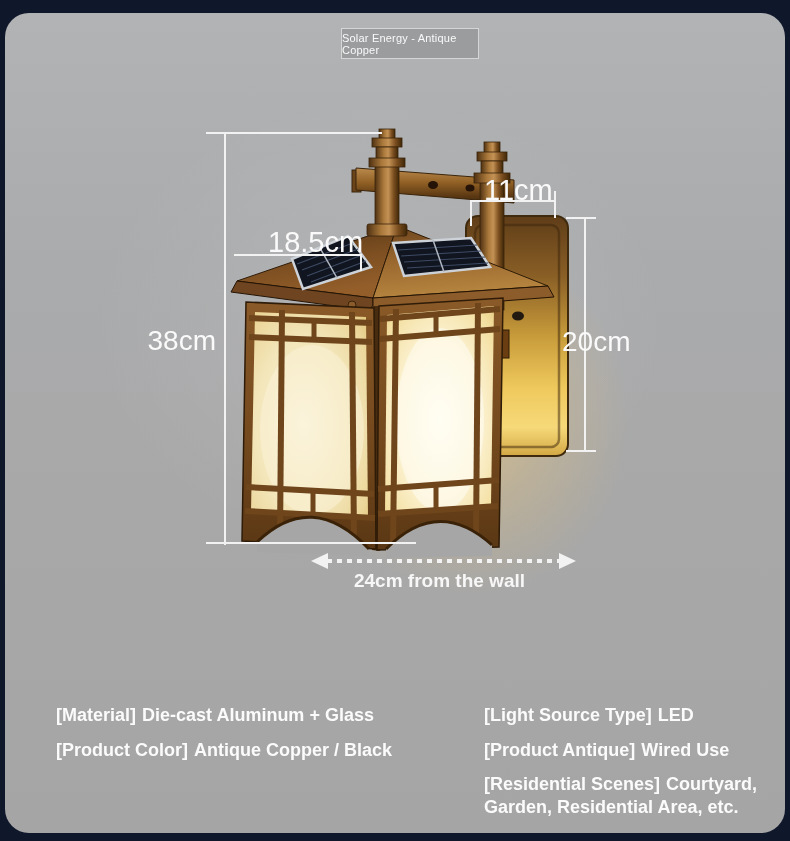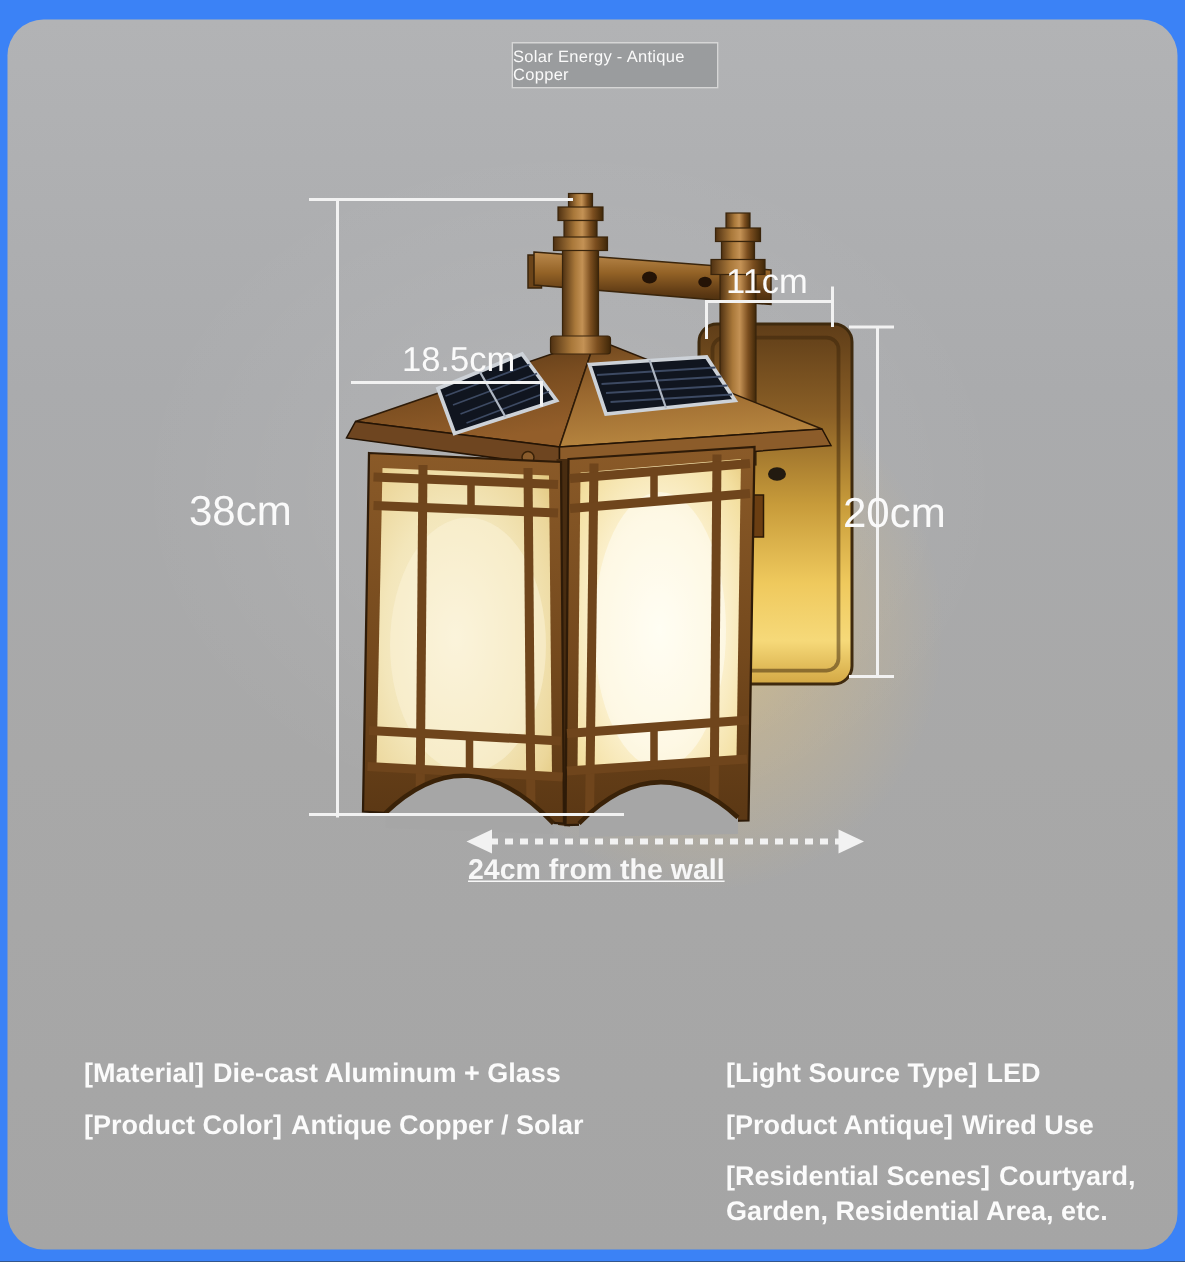--- a/index.html
+++ b/index.html
@@ -1,38 +1,38 @@
 <!DOCTYPE html>
 <html><head>
 <meta charset="utf-8">
 <style>
   html,body{margin:0;padding:0;background:#30343a;}
   .page{position:relative;width:790px;height:841px;overflow:hidden;
-        font-family:"Liberation Sans",sans-serif;background:#3b82f6;}
+        font-family:"Liberation Sans",sans-serif;background:#0f172a;}
   .card{position:absolute;left:5px;top:13px;width:780px;height:820px;
         border-radius:24px;
         background:linear-gradient(180deg,#b2b3b5 0%,#aaabad 30%,#a8a8a8 60%,#a5a5a5 100%);}
   .card::after{content:"";position:absolute;inset:0;border-radius:24px;
         background:radial-gradient(ellipse 420px 330px at 48% 38%,rgba(255,255,255,0.10),rgba(255,255,255,0) 70%);}
   .badge{position:absolute;left:341px;top:28px;width:136px;height:29px;
         border:1px solid #d6d6d6;background:#9a9c9e;display:flex;align-items:center;justify-content:center;z-index:6;}
   .badge span{font-size:11px;color:#fafafa;letter-spacing:.2px;}
   .lamp-svg{position:absolute;left:0;top:0;width:790px;height:841px;z-index:2;pointer-events:none;}
   .dline{position:absolute;background:#f2f2f2;z-index:4;}
   .dim{position:absolute;color:#fafafa;z-index:5;line-height:1;}
   .dim-big{font-size:28px;font-weight:400;}
-  .dim-mid{font-size:23px;font-weight:400;}
+  .dim-mid{font-size:29px;font-weight:400;}
   .dash24{position:absolute;left:327px;top:559px;width:233px;height:4px;z-index:4;
         background:repeating-linear-gradient(90deg,#f2f2f2 0 5px,rgba(0,0,0,0) 5px 10px);}
   .arrowhead{position:absolute;width:0;height:0;z-index:4;
         border-top:8px solid transparent;border-bottom:8px solid transparent;}
   .arrowhead.left{left:311px;top:553px;border-right:17px solid #f2f2f2;}
   .arrowhead.right{left:559px;top:553px;border-left:17px solid #f2f2f2;}
-  .wall-label{position:absolute;left:312px;top:570px;width:255px;text-align:left;
-        font-size:19px;font-weight:bold;color:#f7f7f7;z-index:5;text-decoration:underline;}
+  .wall-label{position:absolute;left:312px;top:570px;width:255px;text-align:center;
+        font-size:19px;font-weight:bold;color:#f7f7f7;z-index:5;}
   .specs{position:absolute;top:704px;z-index:5;color:#fbfbfb;font-weight:bold;font-size:18px;line-height:1.25;}
   .specs-left{left:52px;width:392px;}
   .specs-right{left:480px;width:292px;}
   .spec-row{margin-bottom:12px;}
   .spec-row.pad{padding-left:4px;}
   .spec-label{margin-right:6px;}
 </style>
 </head>
 <body>
 
@@ -195,21 +195,21 @@
       <g>
         <path d="M 386,549 Q 438,496 492,545 L 492,556 L 386,558 Z" fill="#a6a6a6"></path>
         <path d="M 386,549 Q 438,496 492,545" fill="none" stroke="#3a2208" stroke-width="3"></path>
       </g>
     </g>
   </svg>
 
   <div class="dline" style="left:206px;top:132px;width:176px;height:2px;"></div>
   <div class="dline" style="left:224px;top:133px;width:2px;height:412px;"></div>
   <div class="dline" style="left:206px;top:542px;width:210px;height:2px;"></div>
-  <div class="dim dim-big" style="left:126px;top:327px;width:80px;text-align:left;">38cm</div>
+  <div class="dim dim-big" style="left:136px;top:327px;width:80px;text-align:right;">38cm</div>
 
   <div class="dim dim-mid" style="left:268px;top:228px;">18.5cm</div>
   <div class="dline" style="left:234px;top:254px;width:128px;height:2px;"></div>
   <div class="dline" style="left:360px;top:254px;width:2px;height:17px;"></div>
 
   <div class="dim dim-mid" style="left:484px;top:176px;">11cm</div>
   <div class="dline" style="left:470px;top:200px;width:86px;height:2px;"></div>
   <div class="dline" style="left:470px;top:200px;width:2px;height:26px;"></div>
   <div class="dline" style="left:554px;top:191px;width:2px;height:27px;"></div>
 
@@ -221,21 +221,21 @@
   <div class="arrowhead left"></div>
   <div class="dash24"></div>
   <div class="arrowhead right"></div>
   <div class="wall-label">24cm from the wall</div>
 
   <div class="specs specs-left">
     <div class="spec-row pad">
       <span class="spec-label">[Material]</span><span>Die-cast Aluminum + Glass</span>
     </div>
     <div class="spec-row pad">
-      <span class="spec-label">[Product Color]</span><span>Antique Copper / Solar</span>
+      <span class="spec-label">[Product Color]</span><span>Antique Copper / Black</span>
     </div>
   </div>
   <div class="specs specs-right">
     <div class="spec-row pad">
       <span class="spec-label">[Light Source Type]</span><span>LED</span>
     </div>
     <div class="spec-row pad">
       <span class="spec-label">[Product Antique]</span><span>Wired Use</span>
     </div>
     <div class="spec-row pad">

